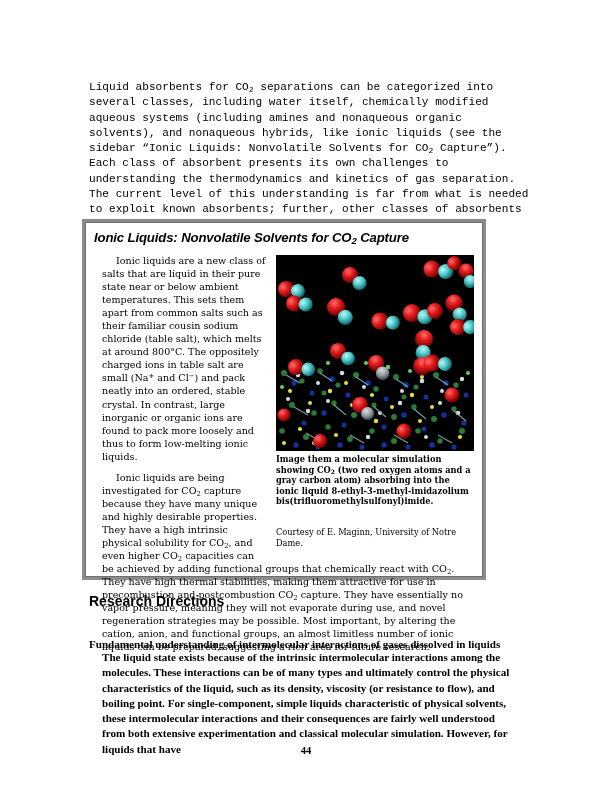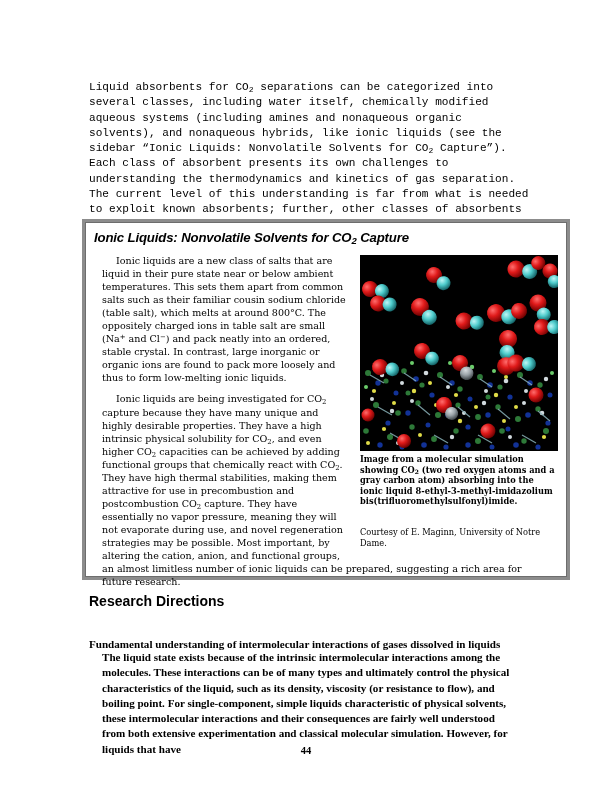--- a/index.html
+++ b/index.html
@@ -38,21 +38,21 @@
     color: #000;
   }
   sub { font-size: 0.72em; vertical-align: -0.22em; line-height: 0; }
   sup { font-size: 0.72em; vertical-align: 0.38em; line-height: 0; }
 
   
   .sidebar-box {
     position: absolute;
     left: 82px;
     top: 219px;
-    width: 488px;
+    width: 404px;
     height: 361px;
     box-sizing: border-box;
     border: 3px solid #8c8c8c;
     background: #ffffff;
   }
   .sidebar-inner {
     position: absolute;
     left: 0; top: 0; right: 0; bottom: 0;
     border: 1px solid #6d6d6d;
     background: #ffffff;
@@ -423,21 +423,21 @@
                       <circle cx="0" cy="0" r="7.5" fill="url(#gO)"></circle>
                     </g>
                     <g transform="translate(8,160) rotate(0)">
                       <circle cx="0" cy="0" r="6.5" fill="url(#gO)"></circle>
                     </g>
                   </g>
                 </g>
               </svg>
             </div>
             <div class="sb-caption">
-              <span>Image from a molecular simulation showing CO</span><sub>2</sub><span> (two red oxygen atoms and a gray carbon atom) absorbing into the ionic liquid 8-ethyl-3-methyl-imidazolium bis(trifluoromethylsulfonyl)imide.</span>
+              <span>Image them a molecular simulation showing CO</span><sub>2</sub><span> (two red oxygen atoms and a gray carbon atom) absorbing into the ionic liquid 8-ethyl-3-methyl-imidazolium bis(trifluoromethylsulfonyl)imide.</span>
               <div class="sb-credit">Courtesy of E. Maginn, University of Notre Dame.</div>
             </div>
           </div>
 
           <p><span>Ionic liquids are a new class of salts that are liquid in their pure state near or below ambient temperatures. This sets them apart from common salts such as their familiar cousin sodium chloride (table salt), which melts at around 800°C. The oppositely charged ions in table salt are small (Na</span><sup>+</sup><span> and Cl</span><sup>−</sup><span>) and pack neatly into an ordered, stable crystal. In contrast, large inorganic or organic ions are found to pack more loosely and thus to form low-melting ionic liquids.</span></p>
 
           <p><span>Ionic liquids are being investigated for CO</span><sub>2</sub><span> capture because they have many unique and highly desirable properties. They have a high intrinsic physical solubility for CO</span><sub>2</sub><span>, and even higher CO</span><sub>2</sub><span> capacities can be achieved by adding functional groups that chemically react with CO</span><sub>2</sub><span>. They have high thermal stabilities, making them attractive for use in precombustion and postcombustion CO</span><sub>2</sub><span> capture. They have essentially no vapor pressure, meaning they will not evaporate during use, and novel regeneration strategies may be possible. Most important, by altering the cation, anion, and functional groups, an almost limitless number of ionic liquids can be prepared, suggesting a rich area for future research.</span></p>
 
         </div>
       </div>

